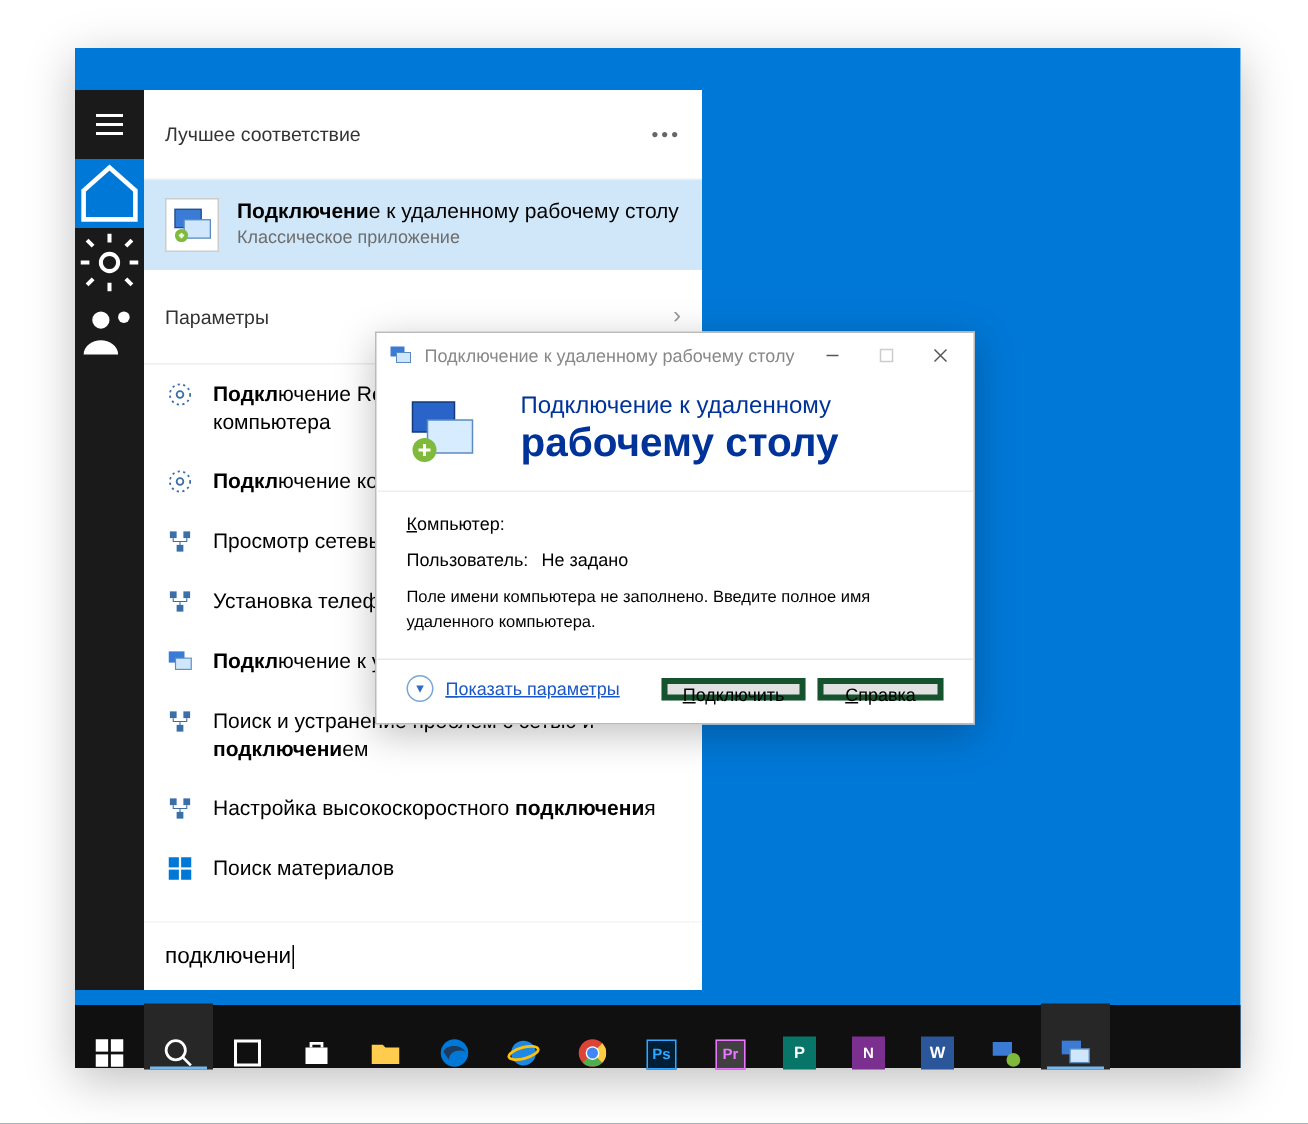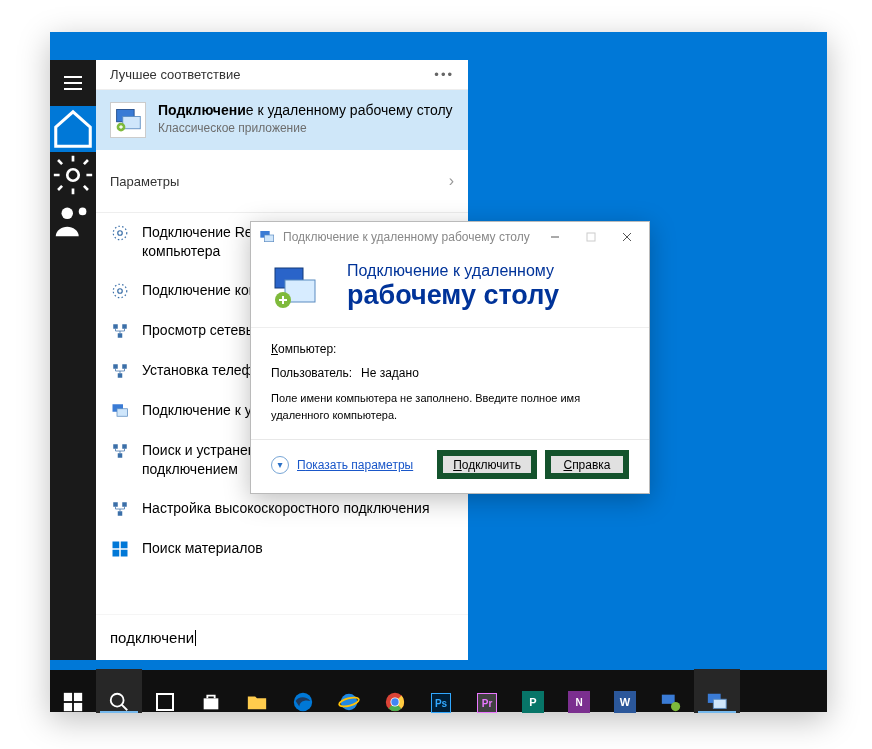--- a/index.html
+++ b/index.html
@@ -10,37 +10,37 @@
 .desktop { position:absolute; inset:0; background:#0078d7; }
 
 
 .start { position:absolute; left:0; top:28px; width:418px; height:600px; background:#fff; display:flex; }
 .rail { width:46px; background:#1a1a1a; display:flex; flex-direction:column; }
 .rail-item { width:46px; height:46px; display:flex; align-items:center; justify-content:center; color:#fff; cursor:pointer; }
 .rail-item.active { background:#0078d7; }
 .hamburger-line { width:18px; height:2px; background:#fff; box-shadow:0 -6px 0 #fff, 0 6px 0 #fff; }
 
 .results { flex:1; background:#fff; display:flex; flex-direction:column; overflow:hidden; }
-.best-header { display:flex; justify-content:space-between; align-items:center; padding:7px 14px; font-size:13px; color:#333; border-bottom:1px solid #eee; }
+.best-header { display:flex; justify-content:space-between; align-items:center; padding:22px 14px; font-size:13px; color:#333; border-bottom:1px solid #eee; }
 .dots { letter-spacing:2px; color:#666; cursor:pointer; }
 
 .best-item { background:#cfe7f9; padding:12px 14px; display:flex; gap:12px; cursor:pointer; }
 .best-icon { width:36px; height:36px; background:#fff; border:1px solid #ccc; position:relative; display:flex; align-items:center; justify-content:center; }
 .best-icon svg { width:28px; height:28px; }
 .best-text { font-size:14px; color:#000; }
 .best-sub { font-size:12px; color:#6d6d6d; margin-top:3px; }
 
 .section-header { display:flex; justify-content:space-between; align-items:center; padding:22px 14px; font-size:13px; color:#333; border-bottom:1px solid #eee; cursor:pointer; }
 .chevron { color:#999; font-size:16px; }
 
 .item { display:flex; align-items:flex-start; gap:12px; padding:10px 14px; font-size:14px; color:#000; cursor:pointer; }
 .item-icon { width:20px; height:20px; flex:none; display:flex; align-items:center; justify-content:center; }
 .item-icon svg { width:18px; height:18px; }
 .item-text { line-height:1.35; }
-.item-text b { font-weight:400; }
+.item-text b { font-weight:700; }
 
 .search-box { margin-top:auto; padding:14px; font-size:15px; color:#000; border-top:1px solid #f5f5f5; display:flex; align-items:center; }
 .caret { display:inline-block; width:1px; height:16px; background:#000; margin-left:1px; animation:blink 1s step-end infinite; }
 @keyframes blink { 50% { opacity:0; } }
 
 
 .dialog { position:absolute; left:200px; top:189px; width:400px; background:#fff; border:1px solid #bababa; box-shadow:0 6px 24px rgba(0,0,0,0.25); font-size:12px; }
 .titlebar { height:30px; display:flex; align-items:center; padding:0 4px 0 8px; color:#555; }
 .titlebar-icon { width:16px; height:16px; margin-right:8px; }
 .titlebar-text { flex:1; font-size:12px; color:#888; }
@@ -55,21 +55,21 @@
 .row { display:flex; align-items:center; gap:10px; margin-bottom:10px; }
 .row-label { width:80px; color:#000; }
 .row-label u { text-decoration:underline; }
 .combo { flex:1; border:1px solid #abadb3; height:22px; display:flex; align-items:center; padding:0 6px; color:#777; font-size:11px; justify-content:space-between; cursor:text; }
 .hint { color:#000; font-size:11px; line-height:1.5; margin:2px 0 10px; }
 .footer { border-top:1px solid #e8e8e8; padding:10px 20px 14px; display:flex; align-items:center; gap:8px; }
 .expand-btn { width:18px; height:18px; border:1px solid #78a6d6; border-radius:50%; display:flex; align-items:center; justify-content:center; color:#2a6fc5; font-size:10px; cursor:pointer; }
 .show-params { color:#1a57c9; font-size:12px; cursor:pointer;text-decoration:underline; }
 .show-params u { text-decoration:underline; }
 .spacer { flex:1; }
-.btn { min-width:84px; height:29px; border:6px solid #14532d; background:#e1e1e1; font-size:12px; cursor:pointer; padding:0 10px; }
+.btn { min-width:84px; height:15px; border:4px solid #14532d; background:#e1e1e1; font-size:12px; cursor:pointer; padding:0 10px; }
 .btn u { text-decoration:underline; }
 
 
 .taskbar { position:absolute; left:0; bottom:0; width:100%; height:42px; background:#101010; display:flex; align-items:center; }
 .tb-item { width:46px; height:44px; display:flex; align-items:flex-end; justify-content:center; cursor:pointer; position:relative; }
 .tb-item.active { background:#272727; }
 .tb-item.active::after { content:""; position:absolute; left:4px; right:4px; bottom:0; height:2px; background:#76b9ed; }
 .tb-icon { width:22px; height:22px; display:flex; align-items:center; justify-content:center; }
 
 .sq { width:18px; height:18px; border:2px solid #fff; }

